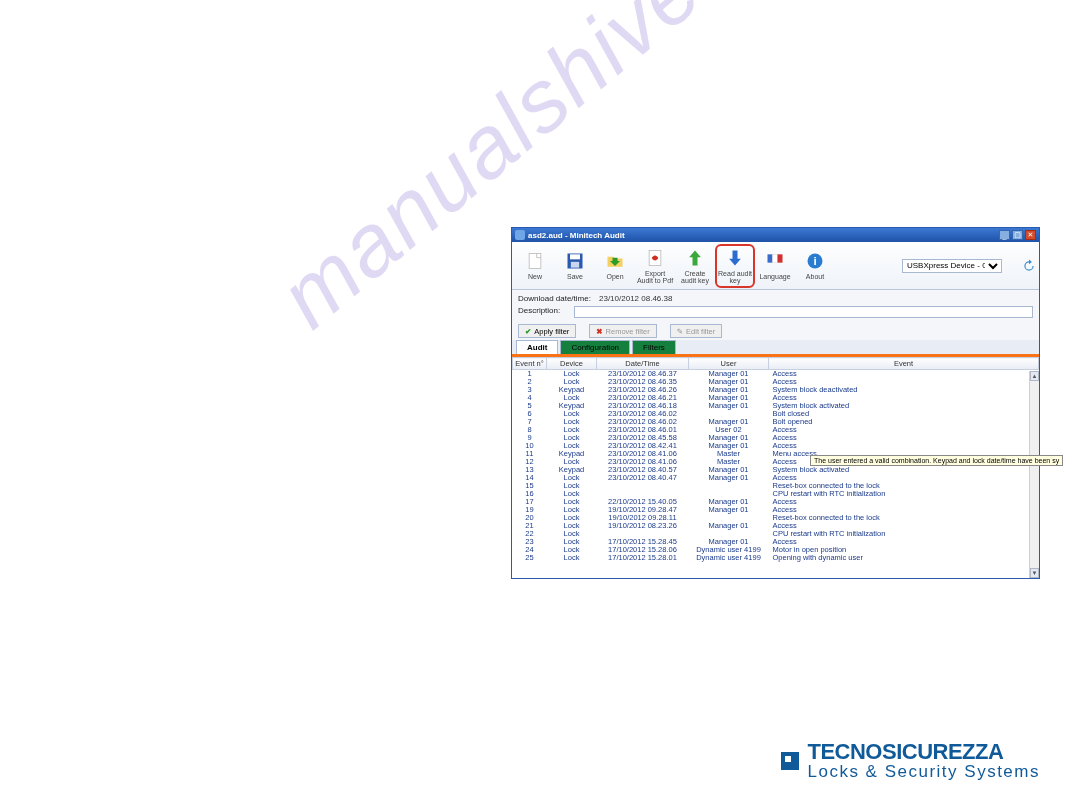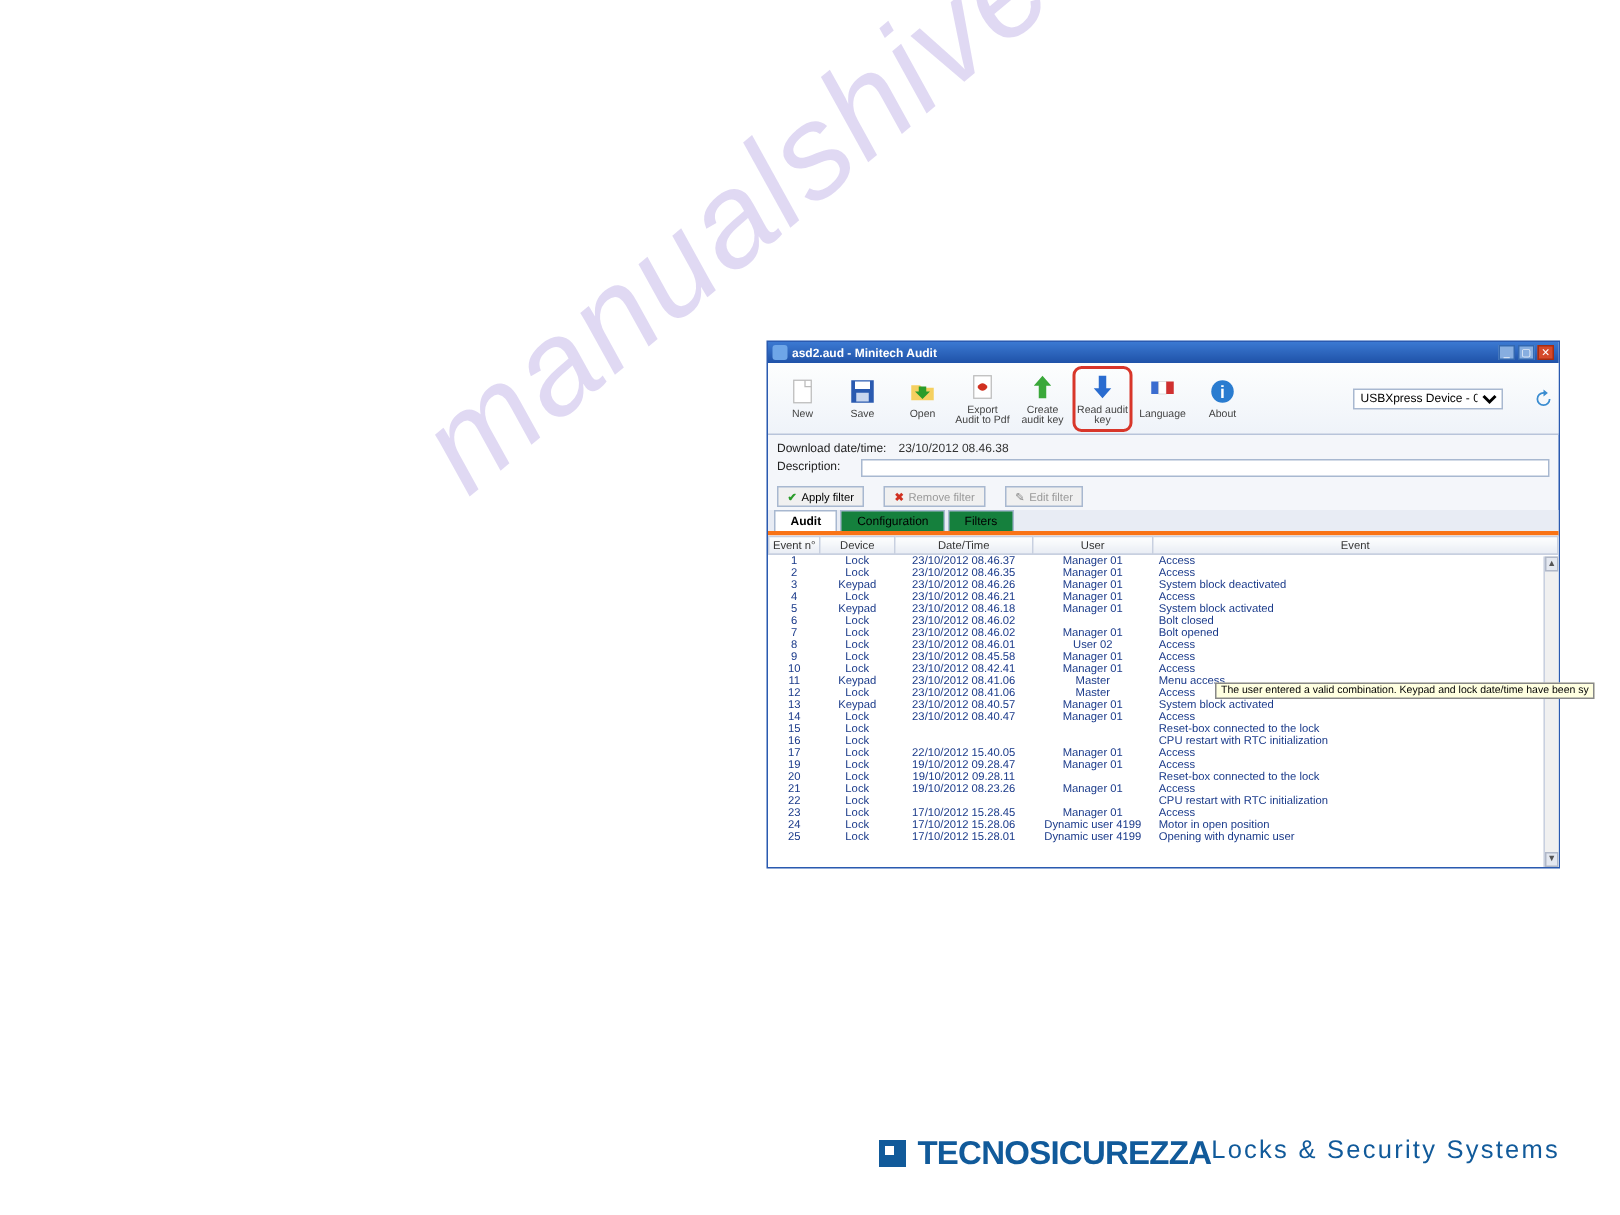--- a/index.html
+++ b/index.html
@@ -50,21 +50,21 @@
 .grid .scrollbar { position: absolute; right: 0; top: 14px; bottom: 0; width: 10px; background: #f0f0f0; border-left: 1px solid #c8d0e0; }
 .grid .scrollbar .arrow { height: 10px; background: #e4e8f0; border: 1px solid #b0b8c8; display: flex; align-items: center; justify-content: center; font-size: 6px; color: #555; }
 .grid .scrollbar .arrow.down { position: absolute; bottom: 0; left: 0; right: 0; }
 .grid .scrollbar .track { position: absolute; top: 10px; bottom: 10px; left: 0; right: 0; }
 .tooltip { position: absolute; left: 810px; top: 455px; background: #ffffe0; border: 1px solid #888; font-size: 7px; padding: 1px 3px; white-space: nowrap; z-index: 60; }
 
 
 .footer { position: absolute; right: 40px; bottom: 30px; display: flex; align-items: center; gap: 8px; }
 .footer .sq { width: 18px; height: 18px; background: #115a9a; position: relative; }
 .footer .sq::after { content: ""; position: absolute; top: 4px; left: 4px; width: 6px; height: 6px; background: #fff; }
-.footer .txt { display: flex; flex-direction: row; line-height: 1; }
+.footer .txt { display: flex; flex-direction: column; line-height: 1; }
 .footer .brand { font-size: 22px; font-weight: 700; color: #115a9a; letter-spacing: -0.5px; }
 .footer .sub { font-size: 17px; color: #115a9a; letter-spacing: 1.5px; }
 </style>
 </head>
 <body>
 
 <div class="watermark">manualshiver.com</div>
 
 <div class="window">
   <div class="titlebar">

